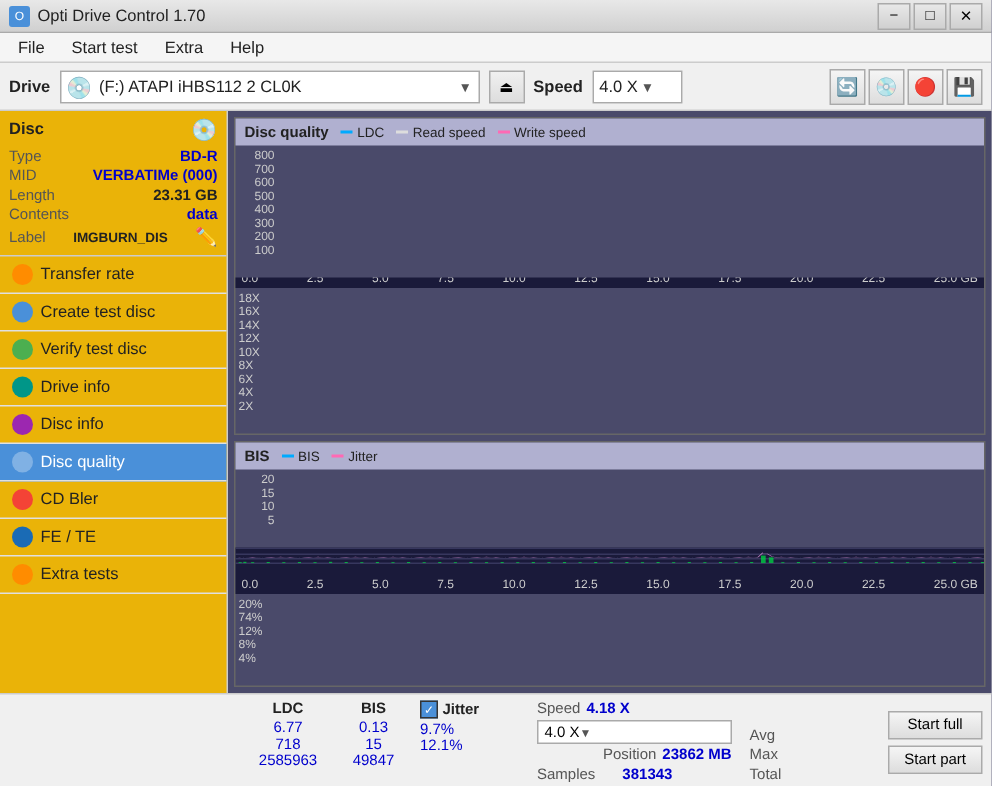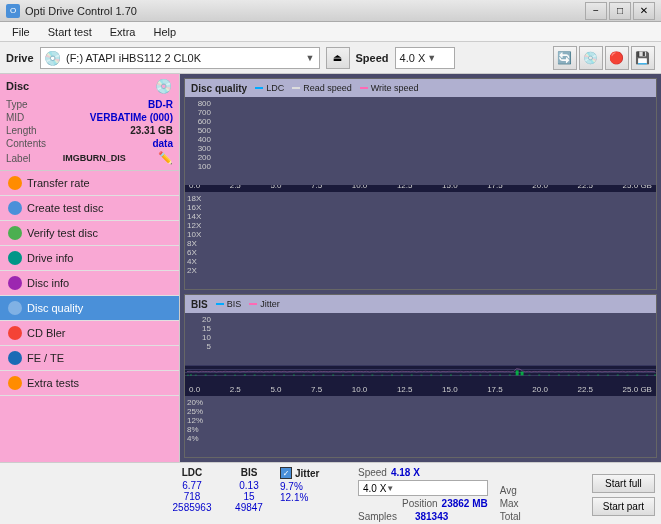--- a/index.html
+++ b/index.html
@@ -66,22 +66,22 @@
     .toolbar-icon-btn { width: 24px; height: 24px; border: 1px solid #aaa; background: linear-gradient(to bottom, #f5f5f5, #ddd); display: flex; align-items: center; justify-content: center; cursor: pointer; font-size: 12px; }
 
     
     .main-layout {
       display: flex;
       height: calc(524px - 22px - 20px - 32px - 26px - 26px);
     }
 
     
     .sidebar {
-      width: 180px;
-      background: #f9a8d4;
+      width: 152px;
+      background: #eab308;
       border-right: 1px solid #ccc;
       display: flex;
       flex-direction: column;
     }
     .disc-section {
       padding: 4px 6px;
       border-bottom: 1px solid #ccc;
     }
     .disc-header {
       display: flex;
@@ -567,21 +567,21 @@
             <span>12.5</span>
             <span>15.0</span>
             <span>17.5</span>
             <span>20.0</span>
             <span>22.5</span>
             <span>25.0 GB</span>
           </div>
         </div>
         <div class="y-axis-right" style="padding-bottom: 14px;">
           <span>20%</span>
-          <span>25%</span>
+          <span>74%</span>
           <span>12%</span>
           <span>8%</span>
           <span>4%</span>
         </div>
       </div>
     </div>
   </div>
 </div>
 
 <div style="background:#f0f0f0; border-top: 1px solid #ccc; display:flex; align-items:stretch; padding: 4px 6px 4px 166px; gap:8px; height: 64px;">

